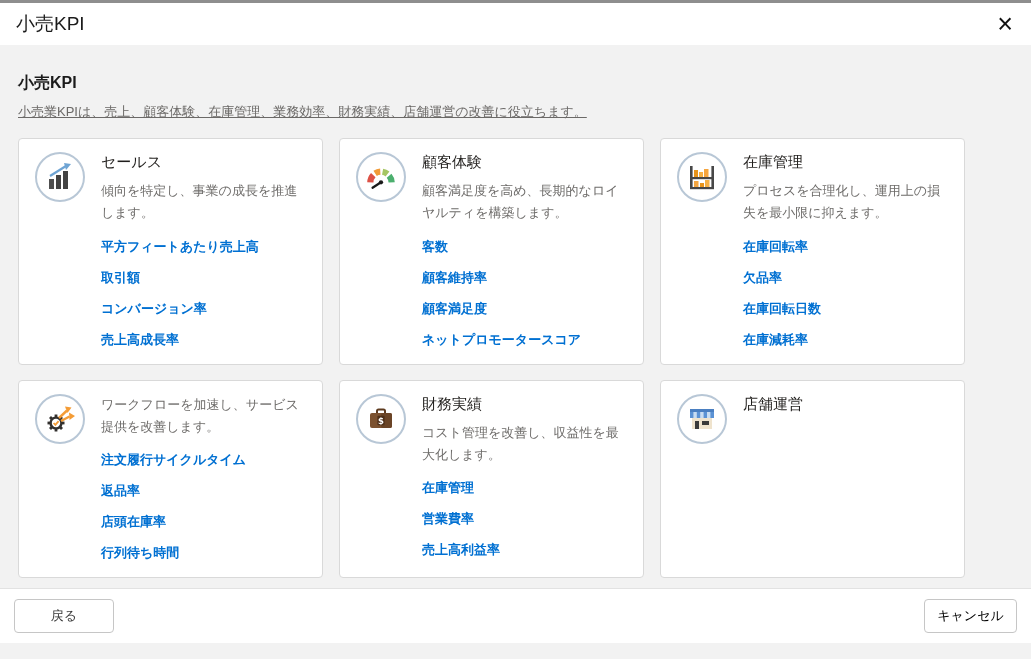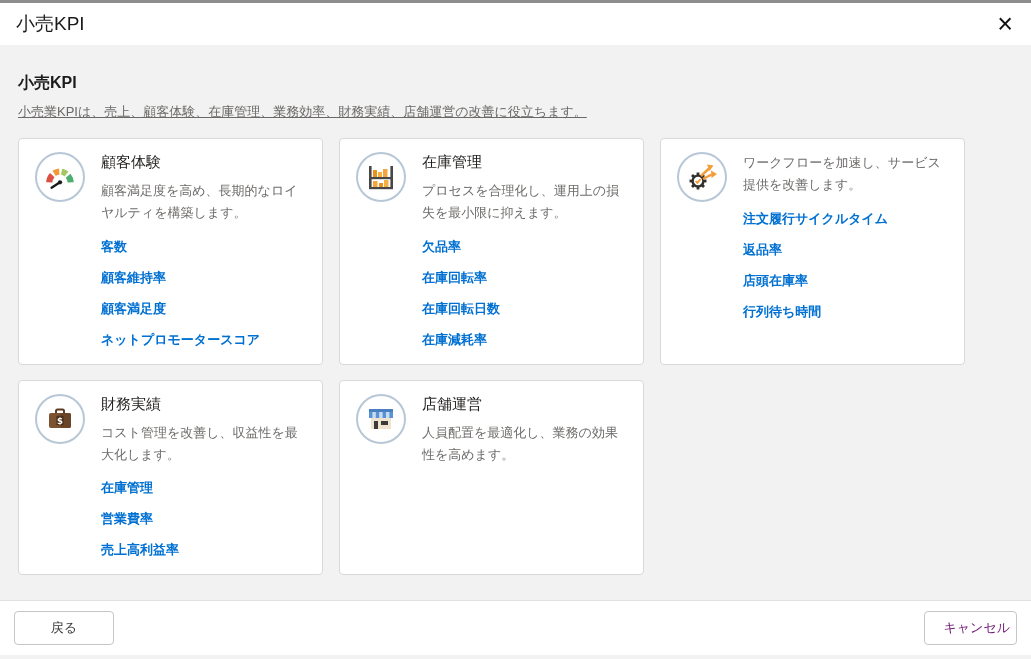--- a/index.html
+++ b/index.html
@@ -53,54 +53,75 @@
     display: block;
     color: #0070d2;
     font-weight: 700;
     font-size: 13px;
     text-decoration: none;
     margin-bottom: 13px;
     cursor: pointer;
   }
   .kpi-link:last-child { margin-bottom: 2px; }
   .dialog-footer {
-    position: absolute; left: 0; right: 0; bottom: 4px;
+    position: absolute; left: 0; right: 0; bottom: 16px;
     height: 55px; background: #fff;
     border-top: 1px solid #e2e2e2;
     display: flex; align-items: center; justify-content: space-between;
     padding: 0 14px;
   }
   .btn {
     background: #fff;
     border: 1px solid #c6c6c6;
     border-radius: 4px;
     font-size: 13px;
     height: 34px;
     cursor: pointer;
     font-family: inherit;
   }
   .btn-back { min-width: 100px; color: #3a3a3a; }
-  .btn-cancel { min-width: 93px; color: #701a75; text-align: right; }
+  .btn-cancel { min-width: 93px; color: #000000; }
 </style>
 </head>
 <body>
 
 <div class="top-strip"></div>
 
 <header class="dialog-header">
   <h1 class="dialog-title">小売KPI</h1>
   <button class="close-btn">
     <span>×</span>
   </button>
 </header>
 
 <main class="dialog-body">
   <h2 class="section-heading">小売KPI</h2>
   <p class="section-description">小売業KPIは、売上、顧客体験、在庫管理、業務効率、財務実績、店舗運営の改善に役立ちます。</p>
   <div class="kpi-grid">
+  <section class="kpi-card">
+    <div class="card-icon">
+  <svg viewBox="0 0 32 32" xmlns="http://www.w3.org/2000/svg">
+    <rect x="5" y="18" width="5" height="10" fill="#4f4f4f"></rect>
+    <rect x="12" y="14" width="5" height="14" fill="#434343"></rect>
+    <rect x="19" y="10" width="5" height="18" fill="#434343"></rect>
+    <path d="M6 15 L22 5" stroke="#6ea4d4" stroke-width="2.2" fill="none"></path>
+    <polygon points="20,2 27,3 22,9" fill="#6ea4d4"></polygon>
+  </svg>
+</div>
+    <div class="card-content">
+      <div class="card-title">セールス</div>
+      <div class="card-desc">傾向を特定し、事業の成長を推進します。</div>
+      <div class="card-links">
+            <a class="kpi-link" href="#">平方フィートあたり売上高</a>
+            <a class="kpi-link" href="#">取引額</a>
+            <a class="kpi-link" href="#">コンバージョン率</a>
+            <a class="kpi-link" href="#">売上高成長率</a>
+          </div>
+    </div>
+  </section>
 
   <section class="kpi-card">
     <div class="card-icon">
   <svg viewBox="0 0 36 30" xmlns="http://www.w3.org/2000/svg">
     <path d="M6 21 A12 12 0 0 1 9.3 12.9" stroke="#dd5145" stroke-width="7" fill="none"></path>
     <path d="M11.4 10.9 A12 12 0 0 1 17.2 9" stroke="#f19b38" stroke-width="7" fill="none"></path>
     <path d="M19.8 9.1 A12 12 0 0 1 25.3 11.6" stroke="#a5c663" stroke-width="7" fill="none"></path>
     <path d="M27.1 13.6 A12 12 0 0 1 30 21" stroke="#4caf6e" stroke-width="7" fill="none"></path>
     <line x1="18" y1="21" x2="8.5" y2="27" stroke="#1a1a1a" stroke-width="2.6" stroke-linecap="round"></line>
     <circle cx="18" cy="21" r="2.4" fill="#1a1a1a"></circle>
@@ -130,22 +151,22 @@
     <rect x="18" y="8" width="4.5" height="8" fill="#f5a53f"></rect>
     <rect x="8" y="20" width="4.5" height="6" fill="#f5a53f"></rect>
     <rect x="14" y="22" width="4" height="4" fill="#e8941a"></rect>
     <rect x="19" y="19" width="4.5" height="7" fill="#f5b044"></rect>
   </svg>
 </div>
     <div class="card-content">
       <div class="card-title">在庫管理</div>
       <div class="card-desc">プロセスを合理化し、運用上の損失を最小限に抑えます。</div>
       <div class="card-links">
+            <a class="kpi-link" href="#">在庫回転率</a>
             <a class="kpi-link" href="#">欠品率</a>
-            <a class="kpi-link" href="#">在庫回転率</a>
             <a class="kpi-link" href="#">在庫回転日数</a>
             <a class="kpi-link" href="#">在庫減耗率</a>
           </div>
     </div>
   </section>
 
   <section class="kpi-card">
     <div class="card-icon">
   <svg viewBox="0 0 32 32" xmlns="http://www.w3.org/2000/svg">
     <g fill="#32302e">
@@ -208,21 +229,20 @@
     <rect x="4" y="9" width="3.4" height="6" fill="#5b92d4"></rect>
     <rect x="10.8" y="9" width="3.4" height="6" fill="#5b92d4"></rect>
     <rect x="17.6" y="9" width="3.4" height="6" fill="#5b92d4"></rect>
     <rect x="24.4" y="9" width="3.6" height="6" fill="#5b92d4"></rect>
     <rect x="9" y="18" width="4" height="8" fill="#3a3a3a"></rect>
     <rect x="16" y="18" width="7" height="4" fill="#3a3a3a"></rect>
   </svg>
 </div>
     <div class="card-content">
       <div class="card-title">店舗運営</div>
-      <div class="card-desc">人員配置を最適化し、業務の効果性を高めます。</div>
     </div>
   </section>
 </div>
 </main>
 
 <footer class="dialog-footer">
   <button class="btn btn-back">戻る</button>
   <button class="btn btn-cancel">キャンセル</button>
 </footer>
 

